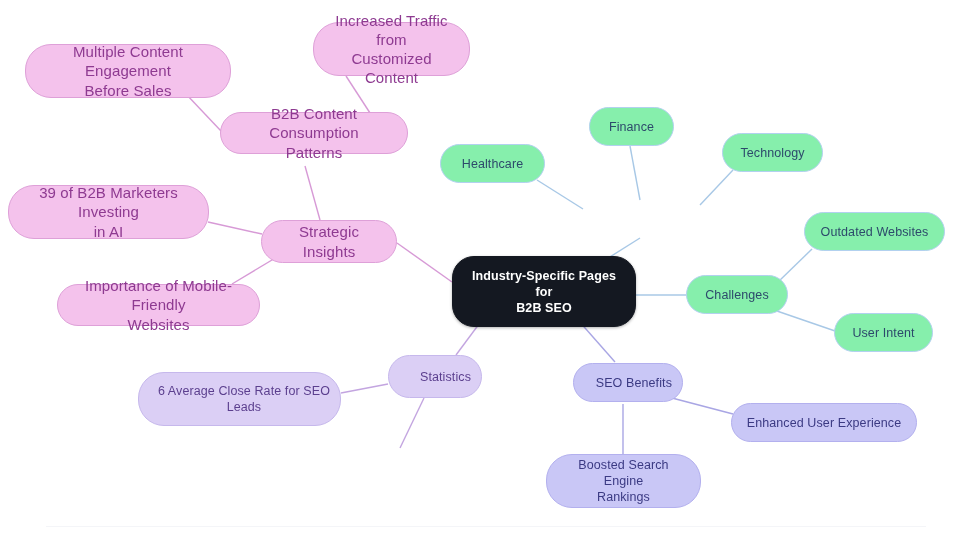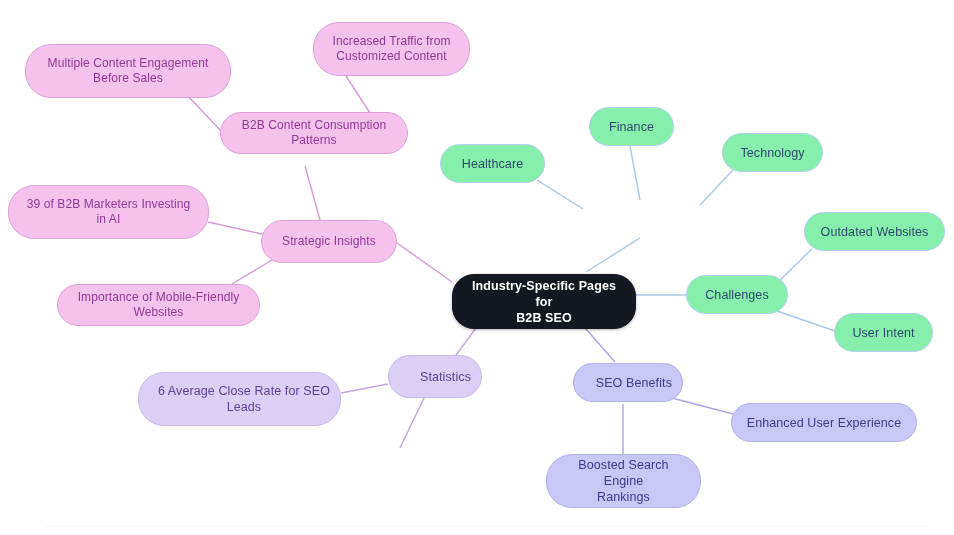--- a/index.html
+++ b/index.html
@@ -52,21 +52,21 @@
     font-size: 12.5px;
     font-weight: 600;
     border-radius: 22px;
     box-shadow: 0 1px 3px rgba(0,0,0,0.30);
   }
   
   .n-pink {
     background: #f4c2ec;
     border-color: #dea0d8;
     color: #8e3a91;
-    font-size: 12px;
+    font-size: 15px;
   }
   
   .n-blue {
     background: #86efac;
     border-color: #b2d1ef;
     color: #2d4a6b;
     font-size: 12.5px;
   }
   
   .n-lav {
@@ -115,21 +115,21 @@
 
     <line x1="578" y1="320" x2="615" y2="362" stroke="#a9a6e4" stroke-width="1.4"></line>
     <line x1="672" y1="398" x2="733" y2="414" stroke="#a9a6e4" stroke-width="1.4"></line>
     <line x1="623" y1="404" x2="623" y2="455" stroke="#a9a6e4" stroke-width="1.4"></line>
 
     <line x1="482" y1="320" x2="456" y2="355" stroke="#c3a5e0" stroke-width="1.4"></line>
     <line x1="388" y1="384" x2="341" y2="393" stroke="#c3a5e0" stroke-width="1.4"></line>
     <line x1="424" y1="398" x2="400" y2="448" stroke="#c3a5e0" stroke-width="1.4"></line>
   </svg>
 
-  <div class="node n-root" style="left:452px; top:274px; width:184px; height:55px;text-align:center;">
+  <div class="node n-root" style="left:452px; top:256px; width:184px; height:71px;text-align:center;">
     <span class="node-label">Industry-Specific Pages for
 B2B SEO</span>
   </div>
 
   <div class="node n-pink" style="left:261px; top:220px; width:136px; height:43px;">
     <span class="node-label">Strategic Insights</span>
   </div>
 
   <div class="node n-pink" style="left:220px; top:112px; width:188px; height:42px;justify-content:center;">
     <span class="node-label">B2B Content Consumption

